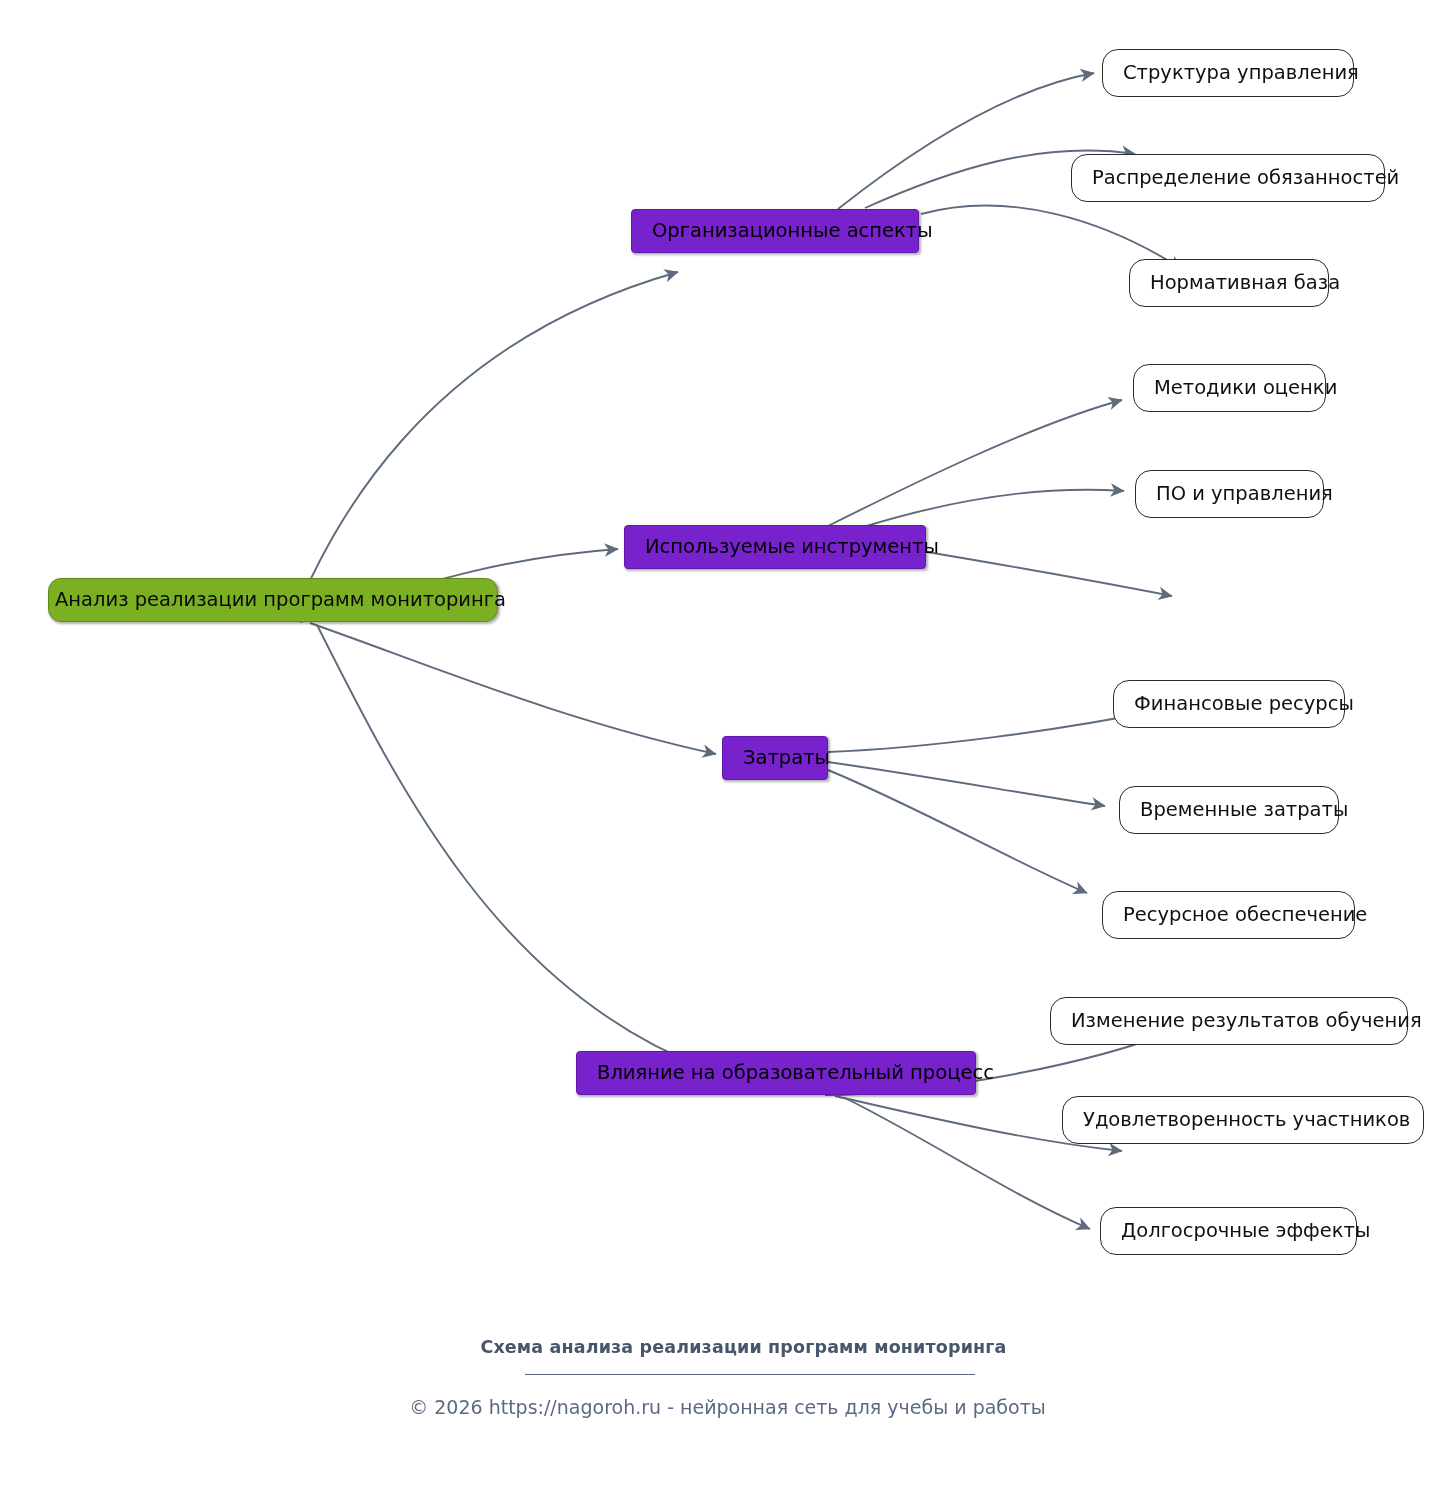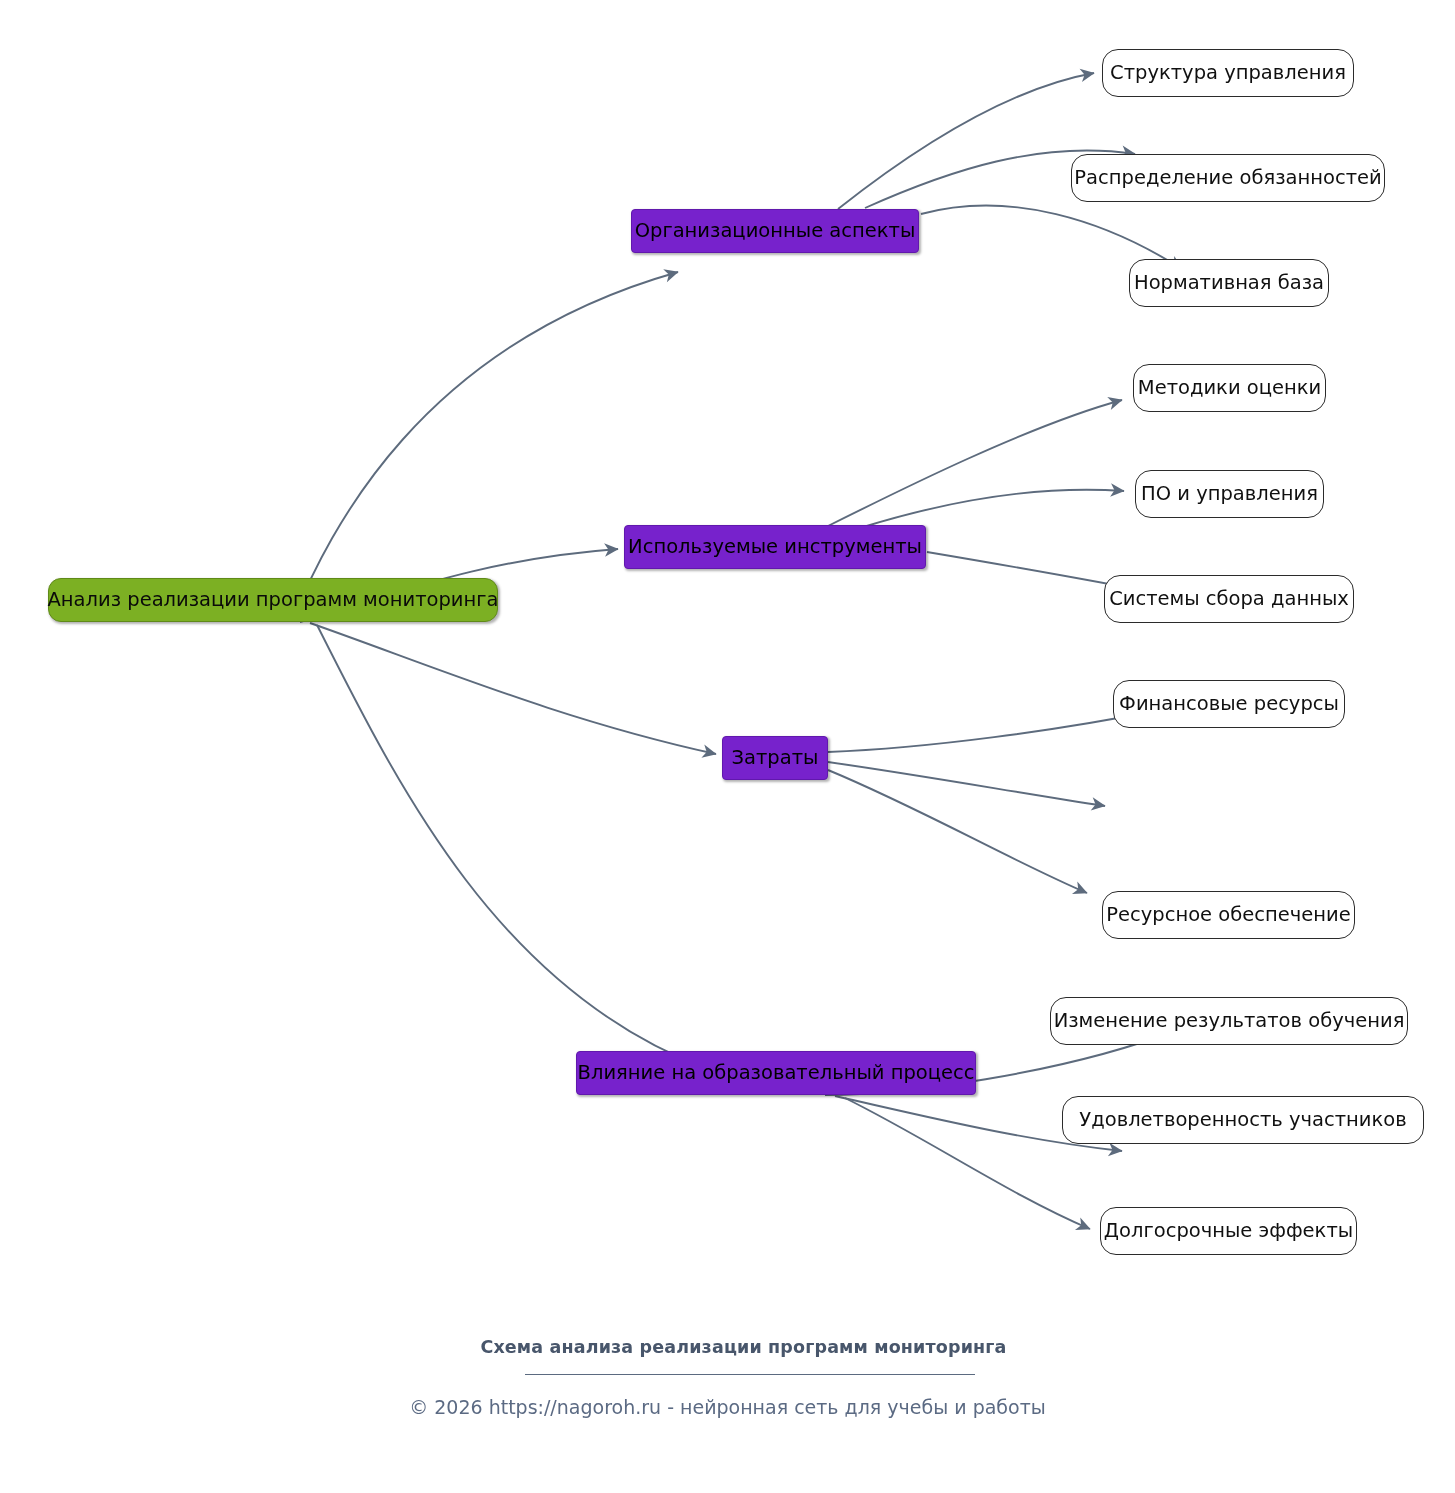--- a/index.html
+++ b/index.html
@@ -27,21 +27,20 @@
     top: 0;
     width: 1455px;
     height: 1493px;
     pointer-events: none;
   }
   .node {
     position: absolute;
     box-sizing: border-box;
     display: flex;
     align-items: center;
-    justify-content: center;
     white-space: nowrap;
     line-height: 1;
     -webkit-font-smoothing: antialiased;
   }
   .node-root {
     background: #7CB023;
     border: 1.6px solid #5f8a18;
     border-radius: 13px;
     color: #0a0a0a;
     font-size: 19.5px;
@@ -149,29 +148,29 @@
 
   <div class="node node-branch" style="left:624px; top:525px; width:302px; height:44px;">
     <span>Используемые инструменты</span>
   </div>
   <div class="node node-leaf" style="left:1133px; top:364px; width:193px; height:48px;">
     <span>Методики оценки</span>
   </div>
   <div class="node node-leaf" style="left:1135px; top:470px; width:189px; height:48px;">
     <span>ПО и управления</span>
   </div>
-  <div class="node node-leaf" style="left:1104px; top:575px; width:250px; height:48px;">
-    <span>Системы сбора данных</span>
-  </div>
 
   <div class="node node-branch" style="left:722px; top:736px; width:106px; height:44px;">
     <span>Затраты</span>
   </div>
   <div class="node node-leaf" style="left:1113px; top:680px; width:232px; height:48px;">
     <span>Финансовые ресурсы</span>
+  </div>
+  <div class="node node-leaf" style="left:1119px; top:786px; width:220px; height:48px;">
+    <span>Временные затраты</span>
   </div>
   <div class="node node-leaf" style="left:1102px; top:891px; width:253px; height:48px;">
     <span>Ресурсное обеспечение</span>
   </div>
 
   <div class="node node-branch" style="left:576px; top:1051px; width:400px; height:44px;">
     <span>Влияние на образовательный процесс</span>
   </div>
   <div class="node node-leaf" style="left:1050px; top:997px; width:358px; height:48px;">
     <span>Изменение результатов обучения</span>

